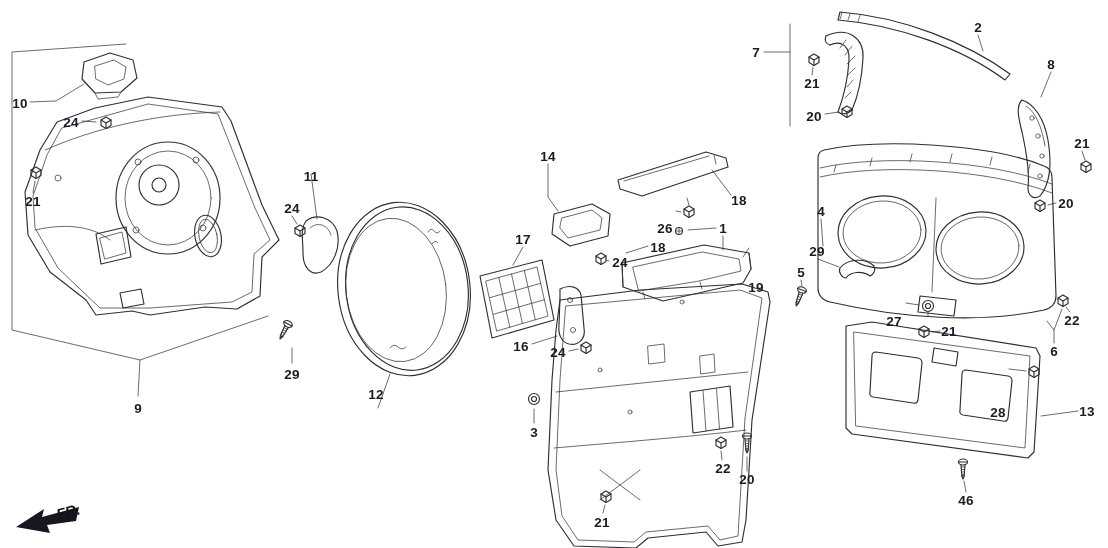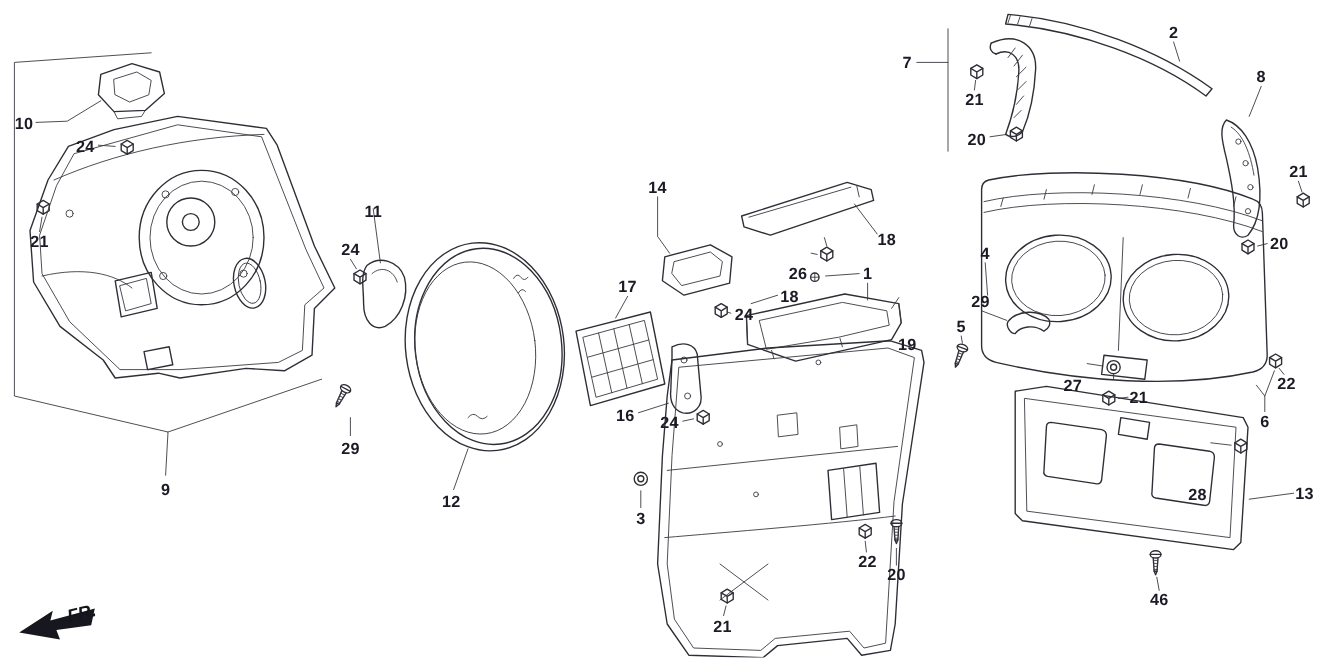--- a/index.html
+++ b/index.html
@@ -311,21 +311,21 @@
 </svg>
 
 <div id="callouts" style="color: rgb(27, 27, 38);">
       <div class="callout" style="left: 20px; top: 103px;">10</div>
       <div class="callout" style="left: 71px; top: 122px;">24</div>
       <div class="callout" style="left: 33px; top: 201px;">21</div>
       <div class="callout" style="left: 311px; top: 176px;">11</div>
       <div class="callout" style="left: 292px; top: 208px;">24</div>
       <div class="callout" style="left: 292px; top: 374px;">29</div>
       <div class="callout" style="left: 138px; top: 408px;">9</div>
-      <div class="callout" style="left: 376px; top: 418px;">12</div>
+      <div class="callout" style="left: 376px; top: 394px;">12</div>
       <div class="callout" style="left: 548px; top: 156px;">14</div>
       <div class="callout" style="left: 523px; top: 239px;">17</div>
       <div class="callout" style="left: 658px; top: 247px;">18</div>
       <div class="callout" style="left: 620px; top: 262px;">24</div>
       <div class="callout" style="left: 521px; top: 346px;">16</div>
       <div class="callout" style="left: 558px; top: 352px;">24</div>
       <div class="callout" style="left: 739px; top: 200px;">18</div>
       <div class="callout" style="left: 665px; top: 211px; margin-top: 17px;">26</div>
       <div class="callout" style="left: 723px; top: 228px;">1</div>
       <div class="callout" style="left: 756px; top: 240px; margin-top: 47px;">19</div>

